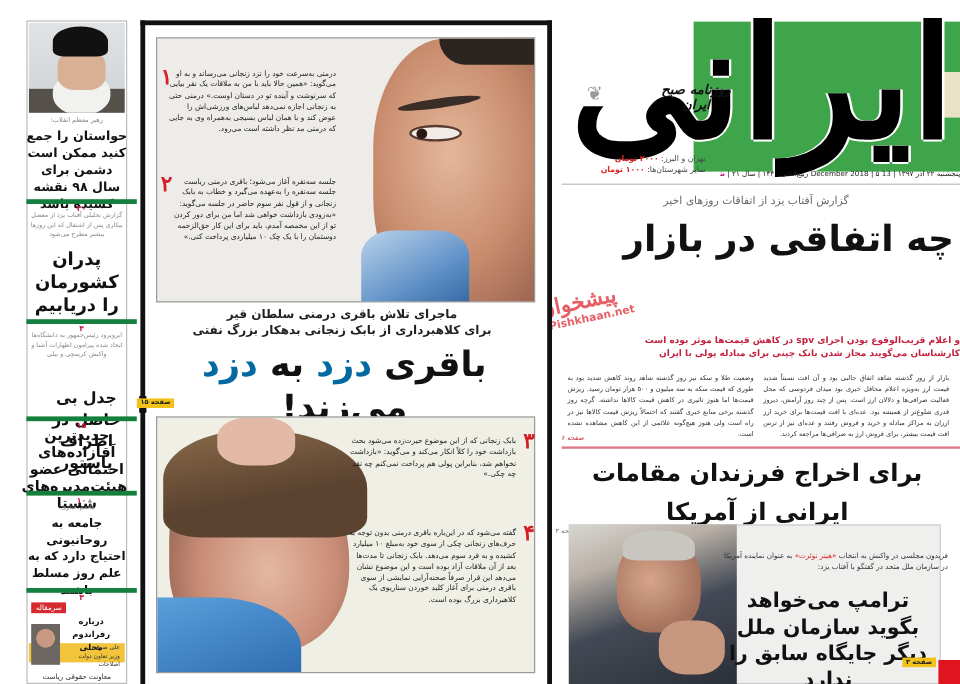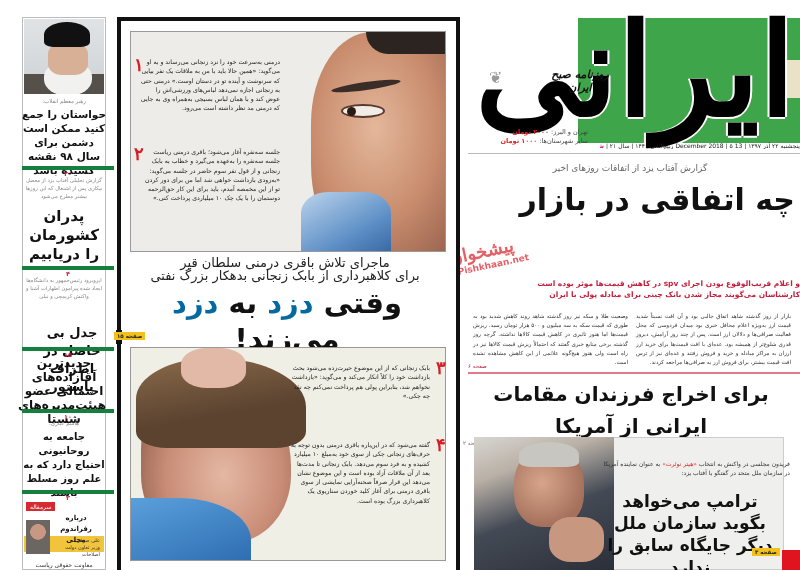--- a/index.html
+++ b/index.html
@@ -55,21 +55,21 @@
   .photo1 .eye { position: absolute; left: 210px; top: 72px; width: 44px; height: 14px; background: #f1ece6; border-radius: 50%; border: 2px solid #5a3a30; }
   .photo1 .eye::after { content:""; position:absolute; left:4px; top:1px; width:9px; height:9px; border-radius:50%; background:#2b1a14; }
   .photo1 .shirt { position: absolute; left: 170px; top: 160px; width: 90px; height: 70px; background: linear-gradient(150deg,#bcd4ec,#5d8fc6 60%,#2e5f9a); border-radius: 30% 30% 0 0; }
   .feat-text { width: 140px; font-size: 6.2px; line-height: 9.3px; color: #222; text-align: right; }
   .feat-num { font-family: "DejaVu Serif", serif; font-weight: bold; font-size: 18px; color: #d41f26; line-height: 18px; }
   .ft1 { left: 140px; top: 57px; }
   .fn1 { left: 134px; top: 56px; }
   .ft2 { left: 140px; top: 147px; }
   .fn2 { left: 134px; top: 145px; }
 
-  .feat-kicker { left: 130px; top: 256px; width: 310px; font-size: 13px; font-weight: normal; line-height: 13px; text-align: center; color: #222; }
+  .feat-kicker { left: 130px; top: 256px; width: 310px; font-size: 10px; font-weight: bold; line-height: 13px; text-align: center; color: #222; }
   .feat-head { left: 122px; top: 285px; width: 330px; font-size: 29px; font-weight: bold; line-height: 36px; text-align: center; color: #111; }
   .feat-head .red { color: #0369a1; }
   .page-tag-feat { left: 114px; top: 332px; }
   .frame-notch { left: 116px; top: 330px; width: 6px; height: 14px; background: #111; }
 
   .photo2 { left: 130px; top: 347px; width: 316px; height: 214px; background: #efefe6; border: 1px solid #999; overflow: hidden; }
   .photo2 .head { position:absolute; left: 10px; top: 25px; width: 150px; height: 170px; border-radius: 45% 55% 40% 40%; background: radial-gradient(ellipse at 55% 60%, #e4b8a4 0%, #c98c76 50%, #8a5e4d 85%); }
   .photo2 .hair { position:absolute; left: 5px; top: 10px; width: 170px; height: 90px; border-radius: 50% 60% 20% 20%; background: linear-gradient(170deg,#8a6a4a,#5b4330 60%); }
   .photo2 .hand { position:absolute; left: 50px; top: 0; width: 65px; height: 40px; border-radius: 40%; background: #e2b8a6; }
   .photo2 .shirt { position:absolute; left: 0; top: 150px; width: 120px; height: 70px; background: linear-gradient(160deg,#5aa0dc,#2b6aae); border-radius: 0 60% 0 0; }
@@ -165,21 +165,21 @@
 <div class="abs feat-num fn1">۱</div>
 <div class="abs feat-text ft1">درمنی به‌سرعت خود را نزد زنجانی می‌رساند و به او می‌گوید: «همین حالا باید با من به ملاقات یک نفر بیایی که سرنوشت و آینده تو در دستان اوست.» درمنی حتی به زنجانی اجازه نمی‌دهد لباس‌های ورزشی‌اش را عوض کند و با همان لباس بسیجی به‌همراه وی به جایی که درمنی مد نظر داشته است می‌رود.</div>
 <div class="abs feat-num fn2">۲</div>
 <div class="abs feat-text ft2">جلسه سه‌نفره آغاز می‌شود؛ باقری درمنی ریاست جلسه سه‌نفره را به‌عهده می‌گیرد و خطاب به بابک زنجانی و از قول نفر سوم حاضر در جلسه می‌گوید: «به‌زودی بازداشت خواهی شد اما من برای دور کردن تو از این مخمصه آمدم، باید برای این کار حق‌الزحمه دوستمان را با یک چک ۱۰ میلیاردی پرداخت کنی.»</div>
 
 <div class="abs feat-kicker">
   <div>ماجرای تلاش باقری درمنی سلطان قیر</div>
   <div>برای کلاهبرداری از بابک زنجانی بدهکار بزرگ نفتی</div>
 </div>
 <div class="abs feat-head">
-  <span>وقتی</span>
+  <span>باقری</span>
   <span class="red">دزد</span>
   <span>به</span>
   <span class="red">دزد</span>
   <span>می‌زند!</span>
 </div>
 <div class="abs frame-notch"></div>
 <div class="abs page-tag page-tag-feat">صفحه ۱۵</div>
 
 <div class="abs photo2">
   <div class="head"></div>

